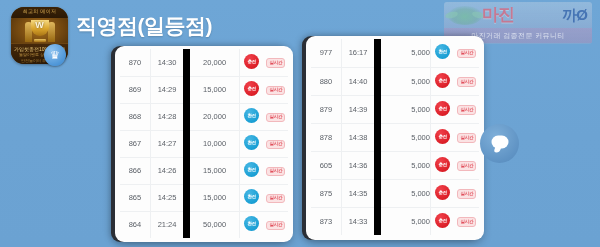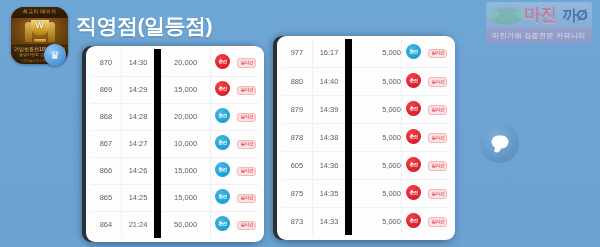--- a/index.html
+++ b/index.html
@@ -138,21 +138,21 @@
     color: #ffffff;
     letter-spacing: -0.5px;
     text-shadow: 0 1px 2px rgba(0,0,0,.18);
     white-space: nowrap;
   }
 
   
   .brand-logo {
     position: absolute;
     right: 8px; top: 2px;
-    width: 106px; height: 42px;
+    width: 148px; height: 42px;
     border-radius: 3px;
     background: linear-gradient(180deg, rgba(142,180,214,.55) 0%, rgba(150,170,205,.5) 100%);
     overflow: hidden;
     opacity: .92;
   }
   .brand-logo .bl-top {
     position: absolute;
     left: 0; top: 0; width: 100%; height: 26px;
     background: linear-gradient(180deg, rgba(170,200,228,.5), rgba(150,175,210,.45));
   }
@@ -213,20 +213,21 @@
     top: 46px;
     width: 178px;
     height: 196px;
     background: #fdfdfd;
     border-radius: 9px;
     box-shadow:
       -4px 0 0 0 #2b2f36,
       -5px 0 7px rgba(0,0,0,.28),
        0 3px 8px rgba(0,0,0,.20);
     overflow: hidden;
+    margin-left: 29px;
   }
   #card-left  { left: 86px; }
   #card-right { left: 277px; top: 36px; height: 204px; }
 
   .card-inner {
     position: absolute;
     inset: 0;
     padding: 3px 5px 0 5px;
   }
 

